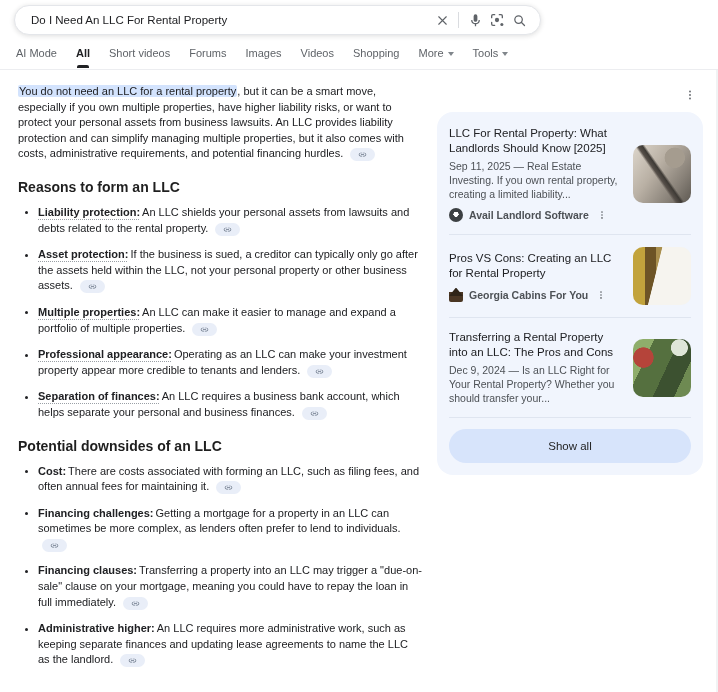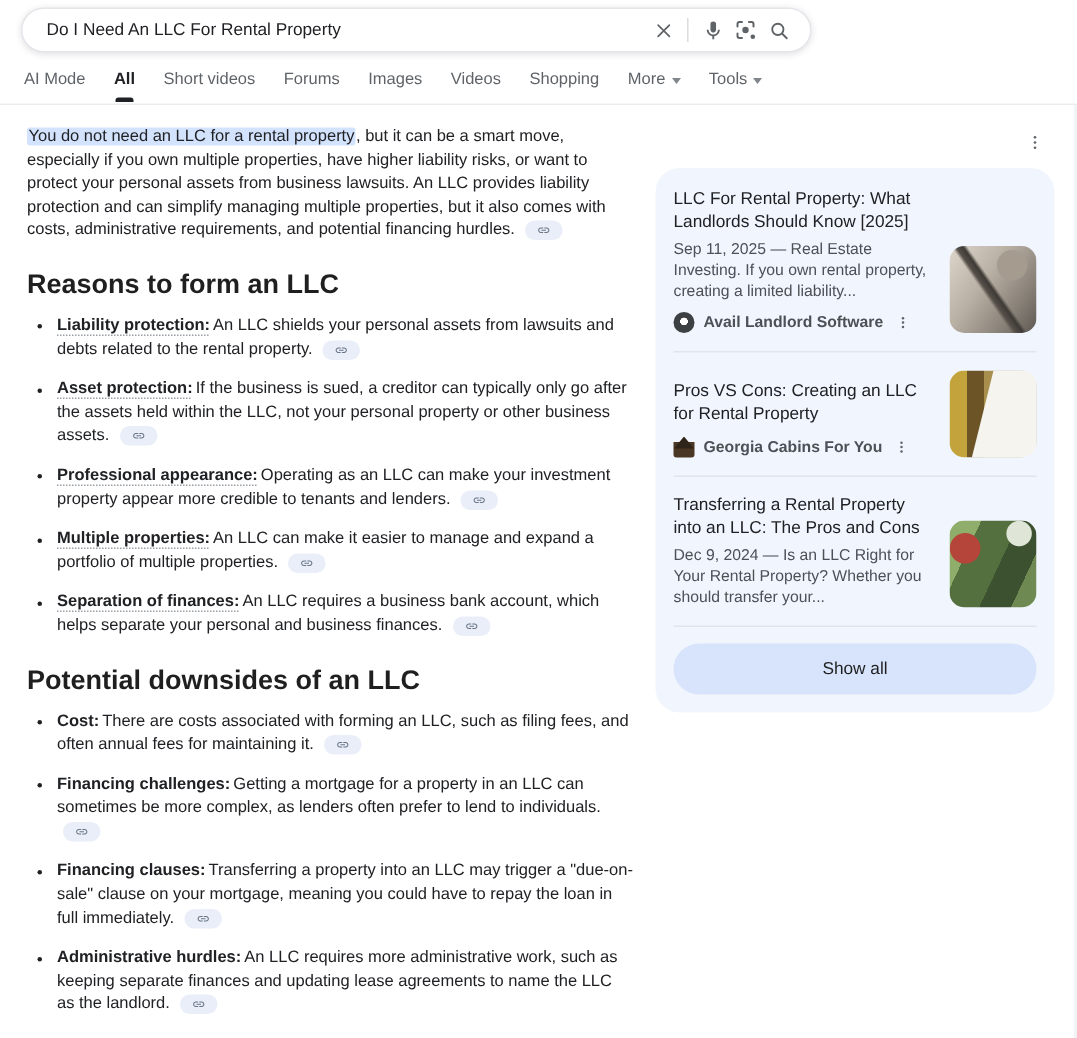--- a/index.html
+++ b/index.html
@@ -44,40 +44,40 @@
   .right-edge { position:absolute; right:0; top:70px; bottom:0; width:2px; background:#f1f3f4; }
 
   
   .main-left { position:absolute; left:18px; top:84px; width:404px; }
   .ai-header { display:flex; align-items:center; gap:8px; margin-bottom:11px; }
   .ai-label { font-size:11.5px; font-weight:700; color:#202124; }
 
   .intro { font-size:11px; line-height:15.6px; color:#202124; }
   .hl { background:#d3e3fd; border-radius:2px; padding:0 1px; }
 
-  .section-heading { font-size:18px; font-weight:700; color:#1f1f1f; margin:17px 0 10px; }
+  .section-heading { font-size:14px; font-weight:700; color:#1f1f1f; margin:17px 0 10px; }
 
   ul.points { margin:0; padding:0 0 0 7px; list-style:none; }
   li.point { position:relative; padding-left:13px; margin-bottom:11px; font-size:11px; line-height:15.6px; color:#202124; }
   li.point::before { content:""; position:absolute; left:0; top:6.5px; width:3px; height:3px; border-radius:50%; background:#202124; }
   .term { font-weight:700; margin-right:2px; }
   .term.linked { text-decoration:underline dotted #9aa0a6; text-underline-offset:2.5px; }
 
   .chip {
     display:inline-flex; align-items:center; justify-content:center;
     width:25px; height:13px; border-radius:7px; background:#e9eef8;
     margin-left:4px; vertical-align:-2px; cursor:pointer;
   }
 
   
   .main-right { position:absolute; left:437px; top:84px; width:266px; }
   .kebab-top { position:absolute; right:4px; top:2px; width:18px; height:18px; display:flex; align-items:center; justify-content:center; cursor:pointer; }
 
   .panel { margin-top:28px; background:#f1f5fd; border-radius:16px; padding:2px 12px 12px; }
-  .card { display:flex; gap:10px; padding:12px 0; align-items:flex-end; }
+  .card { display:flex; gap:10px; padding:12px 0; align-items:center; }
   .card-text { flex:1; min-width:0; }
   .card-title { font-size:11.5px; line-height:15px; color:#202124; cursor:pointer; }
   .card-snippet { font-size:10.5px; line-height:14px; color:#4d5156; margin-top:3px; }
   .card-snippet:empty { display:none; }
   .source-row { display:flex; align-items:center; gap:6px; margin-top:7px; }
   .source-name { font-size:10.5px; color:#4d5156; white-space:nowrap;font-weight:bold; }
   .kebab-small { width:14px; height:14px; display:flex; align-items:center; justify-content:center; cursor:pointer; }
   .card-divider { height:1px; background:#dfe5f0; }
 
   .favicon { width:14px; height:14px; border-radius:50%; flex:none; }
@@ -201,29 +201,29 @@
     </li>
     <li class="point">
       <span class="term linked">Asset protection:</span><span>If the business is sued, a creditor can typically only go after the assets held within the LLC, not your personal property or other business assets.</span>
       <span class="chip">
           <svg width="9" height="9" viewBox="0 0 24 24" fill="#697586">
             <path d="M3.9 12c0-1.7 1.4-3.1 3.1-3.1h4V7H7c-2.8 0-5 2.2-5 5s2.2 5 5 5h4v-1.9H7c-1.7 0-3.1-1.4-3.1-3.1zM8 13h8v-2H8v2zm9-6h-4v1.9h4c1.7 0 3.1 1.4 3.1 3.1s-1.4 3.1-3.1 3.1h-4V17h4c2.8 0 5-2.2 5-5s-2.2-5-5-5z"></path>
           </svg>
         </span>
     </li>
     <li class="point">
+      <span class="term linked">Multiple properties:</span><span>An LLC can make it easier to manage and expand a portfolio of multiple properties.</span>
+      <span class="chip">
+          <svg width="9" height="9" viewBox="0 0 24 24" fill="#697586">
+            <path d="M3.9 12c0-1.7 1.4-3.1 3.1-3.1h4V7H7c-2.8 0-5 2.2-5 5s2.2 5 5 5h4v-1.9H7c-1.7 0-3.1-1.4-3.1-3.1zM8 13h8v-2H8v2zm9-6h-4v1.9h4c1.7 0 3.1 1.4 3.1 3.1s-1.4 3.1-3.1 3.1h-4V17h4c2.8 0 5-2.2 5-5s-2.2-5-5-5z"></path>
+          </svg>
+        </span>
+    </li>
+    <li class="point">
       <span class="term linked">Professional appearance:</span><span>Operating as an LLC can make your investment property appear more credible to tenants and lenders.</span>
-      <span class="chip">
-          <svg width="9" height="9" viewBox="0 0 24 24" fill="#697586">
-            <path d="M3.9 12c0-1.7 1.4-3.1 3.1-3.1h4V7H7c-2.8 0-5 2.2-5 5s2.2 5 5 5h4v-1.9H7c-1.7 0-3.1-1.4-3.1-3.1zM8 13h8v-2H8v2zm9-6h-4v1.9h4c1.7 0 3.1 1.4 3.1 3.1s-1.4 3.1-3.1 3.1h-4V17h4c2.8 0 5-2.2 5-5s-2.2-5-5-5z"></path>
-          </svg>
-        </span>
-    </li>
-    <li class="point">
-      <span class="term linked">Multiple properties:</span><span>An LLC can make it easier to manage and expand a portfolio of multiple properties.</span>
       <span class="chip">
           <svg width="9" height="9" viewBox="0 0 24 24" fill="#697586">
             <path d="M3.9 12c0-1.7 1.4-3.1 3.1-3.1h4V7H7c-2.8 0-5 2.2-5 5s2.2 5 5 5h4v-1.9H7c-1.7 0-3.1-1.4-3.1-3.1zM8 13h8v-2H8v2zm9-6h-4v1.9h4c1.7 0 3.1 1.4 3.1 3.1s-1.4 3.1-3.1 3.1h-4V17h4c2.8 0 5-2.2 5-5s-2.2-5-5-5z"></path>
           </svg>
         </span>
     </li>
     <li class="point">
       <span class="term linked">Separation of finances:</span><span>An LLC requires a business bank account, which helps separate your personal and business finances.</span>
       <span class="chip">
           <svg width="9" height="9" viewBox="0 0 24 24" fill="#697586">
@@ -253,21 +253,21 @@
     </li>
     <li class="point">
       <span class="term">Financing clauses:</span><span>Transferring a property into an LLC may trigger a "due-on-sale" clause on your mortgage, meaning you could have to repay the loan in full immediately.</span>
       <span class="chip">
           <svg width="9" height="9" viewBox="0 0 24 24" fill="#697586">
             <path d="M3.9 12c0-1.7 1.4-3.1 3.1-3.1h4V7H7c-2.8 0-5 2.2-5 5s2.2 5 5 5h4v-1.9H7c-1.7 0-3.1-1.4-3.1-3.1zM8 13h8v-2H8v2zm9-6h-4v1.9h4c1.7 0 3.1 1.4 3.1 3.1s-1.4 3.1-3.1 3.1h-4V17h4c2.8 0 5-2.2 5-5s-2.2-5-5-5z"></path>
           </svg>
         </span>
     </li>
     <li class="point">
-      <span class="term">Administrative hurdles:</span><span>An LLC requires more administrative work, such as keeping separate finances and updating lease agreements to name the LLC as the landlord.</span>
+      <span class="term">Administrative higher:</span><span>An LLC requires more administrative work, such as keeping separate finances and updating lease agreements to name the LLC as the landlord.</span>
       <span class="chip">
           <svg width="9" height="9" viewBox="0 0 24 24" fill="#697586">
             <path d="M3.9 12c0-1.7 1.4-3.1 3.1-3.1h4V7H7c-2.8 0-5 2.2-5 5s2.2 5 5 5h4v-1.9H7c-1.7 0-3.1-1.4-3.1-3.1zM8 13h8v-2H8v2zm9-6h-4v1.9h4c1.7 0 3.1 1.4 3.1 3.1s-1.4 3.1-3.1 3.1h-4V17h4c2.8 0 5-2.2 5-5s-2.2-5-5-5z"></path>
           </svg>
         </span>
     </li>
 
   </ul>
 </div>
 

